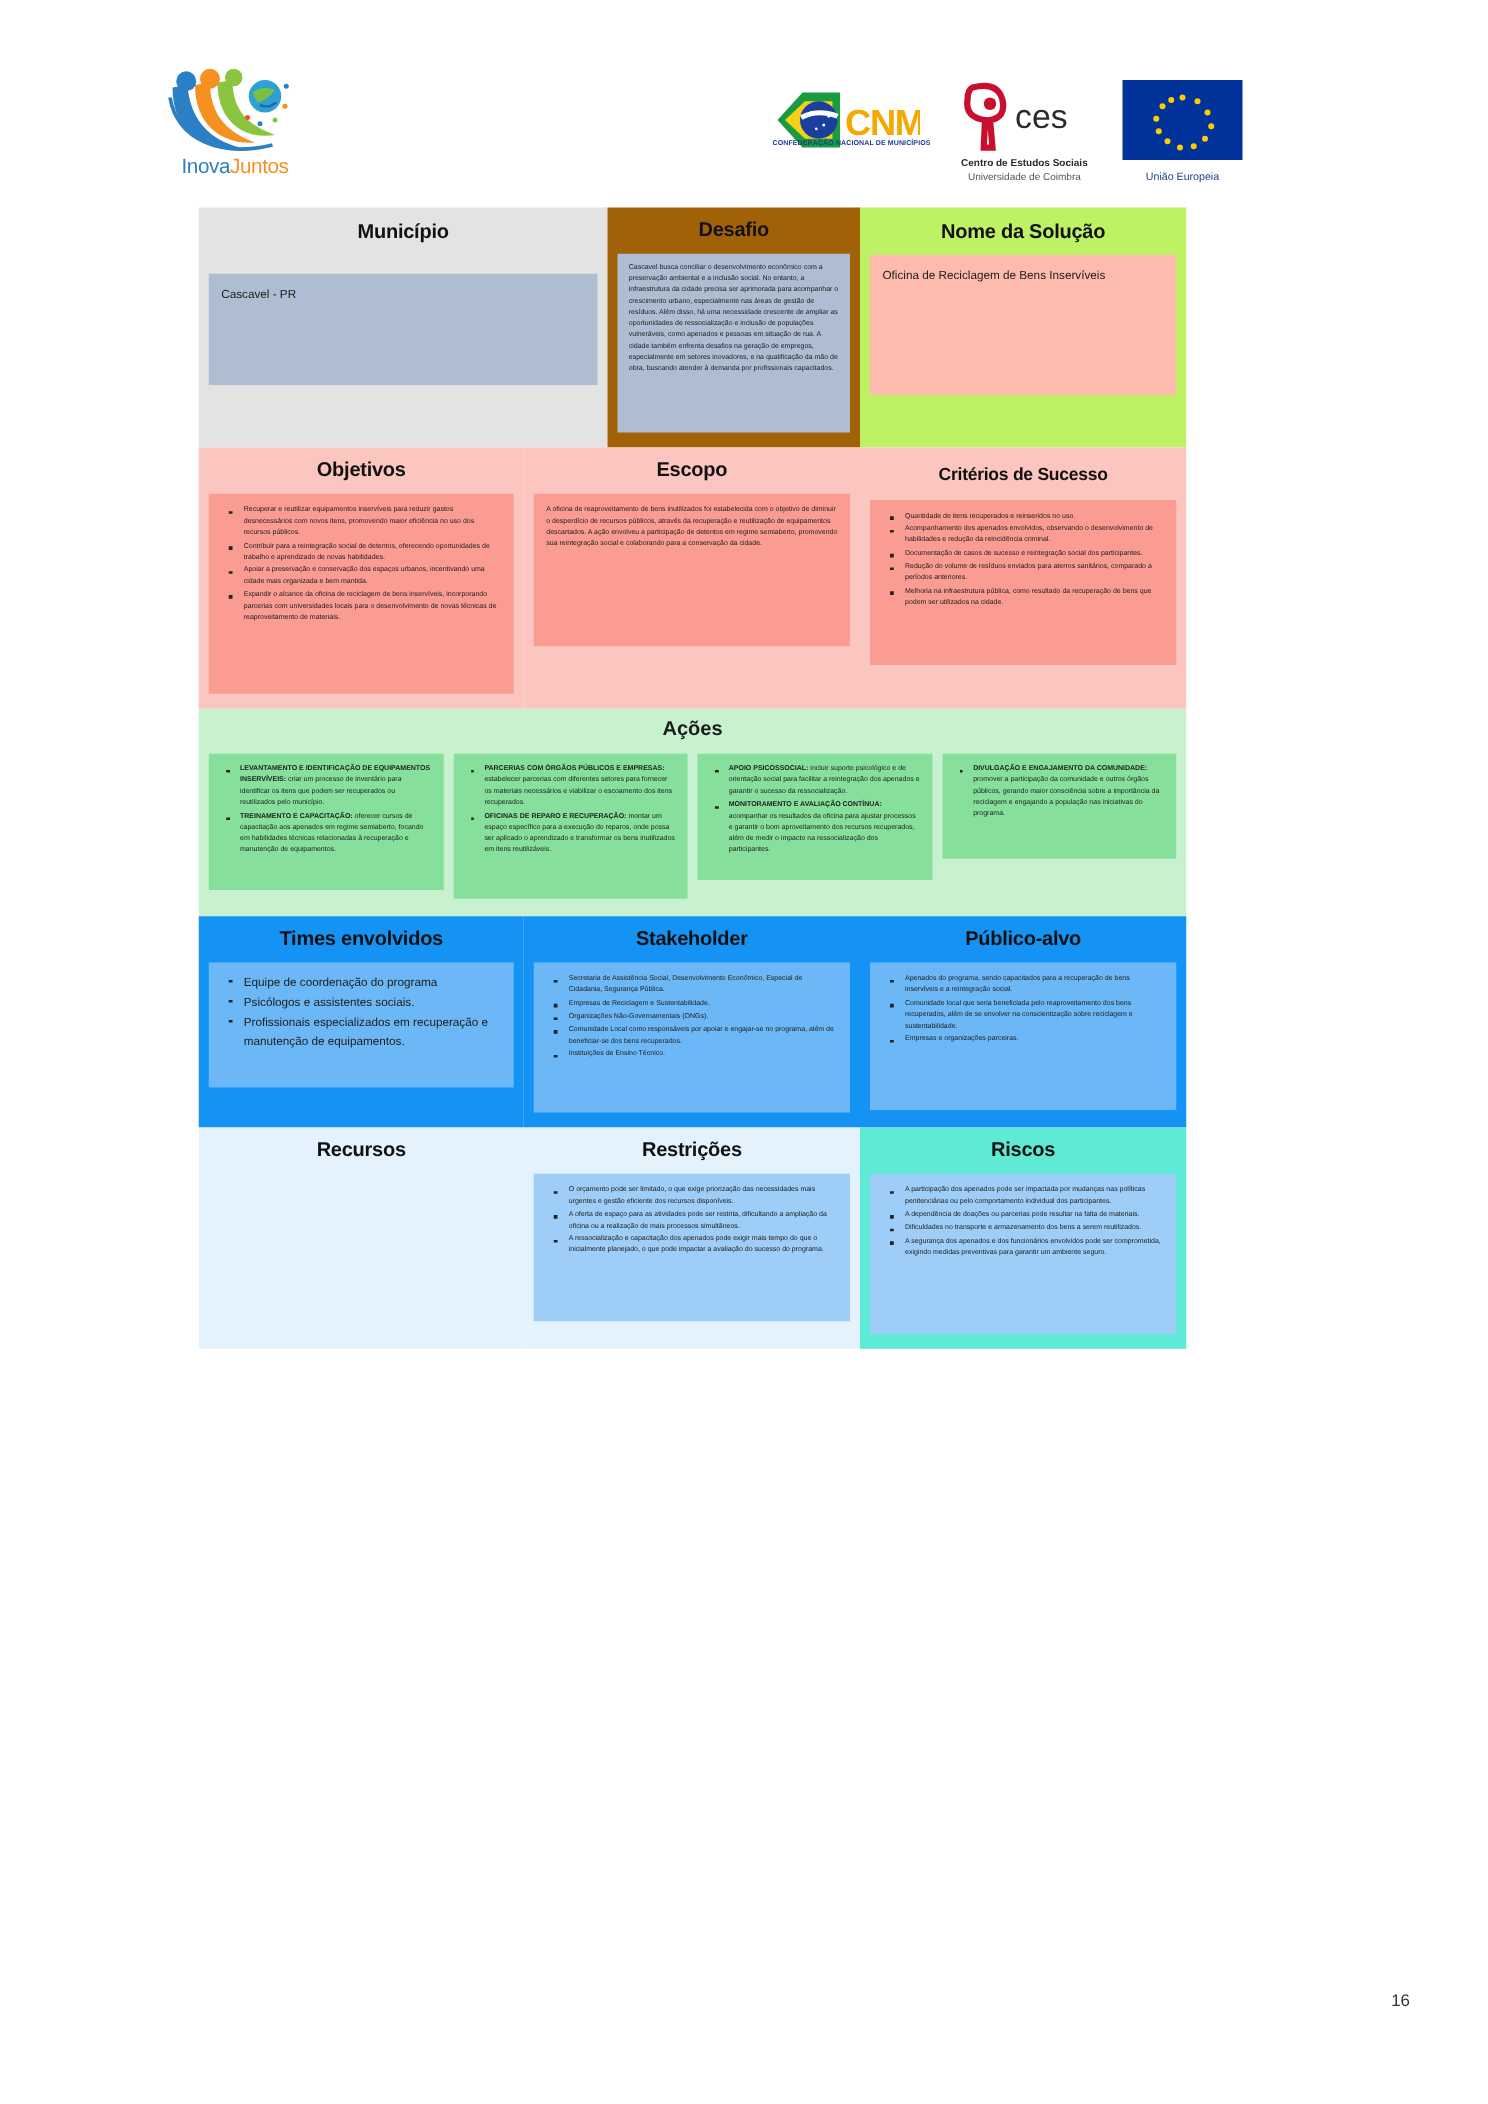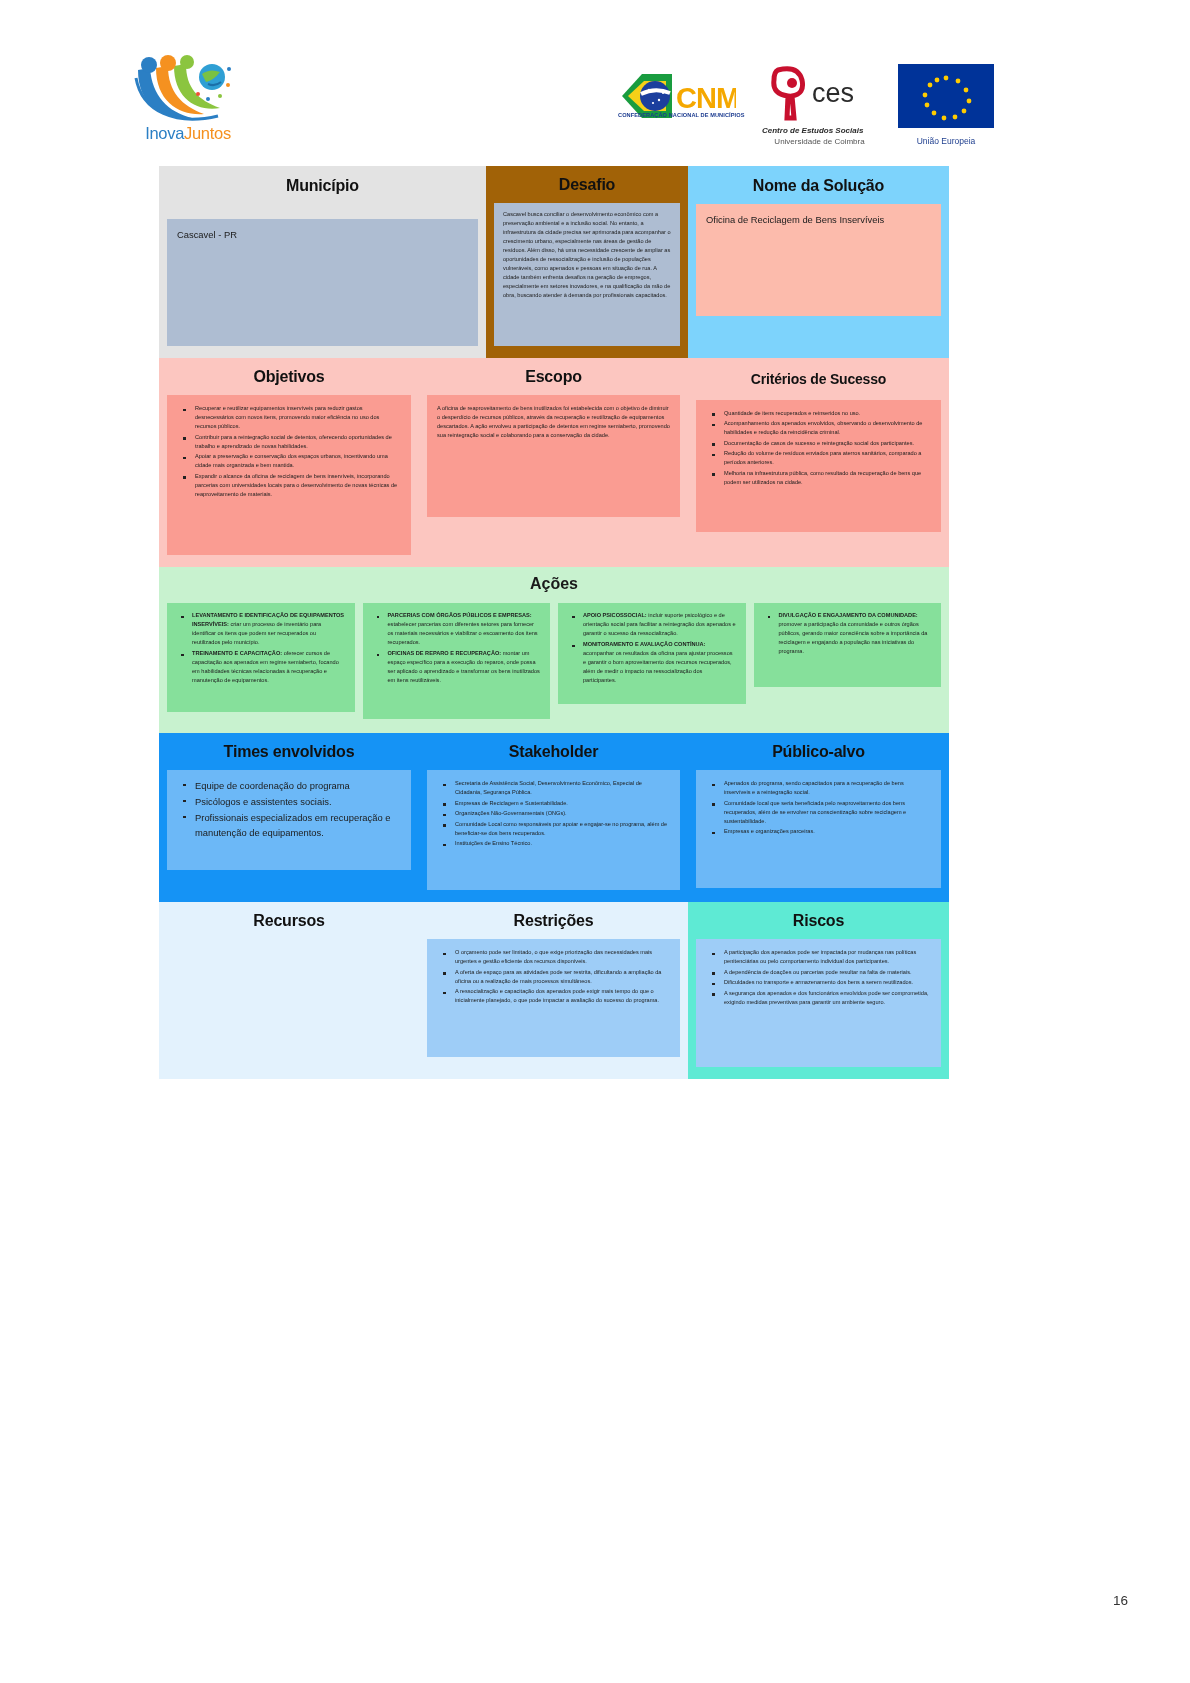--- a/index.html
+++ b/index.html
@@ -67,23 +67,22 @@
 
   .logo-ces {
     position: absolute;
     left: 762px;
     top: 24px;
     width: 110px;
     height: 70px;
   }
   .ces-l1 {
     position: absolute; left: 762px; top: 86px; width: 115px;
-    font-size: 8px; font-weight: bold; color: #2b2b2b;
+    text-align: center; font-size: 8px; font-weight: bold; color: #2b2b2b;
     white-space: nowrap;
-    font-style: italic;
   }
   .ces-l2 {
     position: absolute; left: 762px; top: 97px; width: 115px;
     text-align: center; font-size: 8px; color: #555; white-space: nowrap;
   }
 
   .logo-eu {
     position: absolute;
     left: 898px;
     top: 24px;
@@ -149,24 +148,24 @@
     background: #222;
   }
   .panel p { margin: 0; }
 
   .tiny { font-size: 5.6px; line-height: 1.62; color: #1c1c1c; }
   .small { font-size: 5.9px; line-height: 1.62; color: #1c1c1c; }
   .mid   { font-size: 9.4px; line-height: 1.55; color: #1c1c1c; }
 
   
   .b1-muni { width: 327px; background: #e3e3e3; padding-top: 11px; }
-  .b1-muni .panel { background: #aebdd2; height: 127px; margin-top: 24px; }
+  .b1-muni .panel { background: #aebdd2; height: 89px; margin-top: 24px; }
   .b1-desafio { width: 202px; background: #a16207; }
   .b1-desafio .panel { background: #aebdd2; height: 143px; padding: 7px 9px; }
-  .b1-sol { width: 261px; background: #7dd3fc; padding-top: 11px; }
+  .b1-sol { width: 261px; background: #bef264; padding-top: 11px; }
   .b1-sol .panel { background: #fcbbac; height: 112px; }
 
   
   .b2-obj { width: 260px; background: #fcc6c0; }
   .b2-obj .panel { background: #fa9c92; height: 160px; }
   .b2-esc { width: 269px; background: #fcc6c0; }
   .b2-esc .panel { background: #fa9c92; height: 122px; }
   .b2-cri { width: 261px; background: #fcc6c0; }
   .b2-cri .panel { background: #fa9c92; height: 132px; }
 

